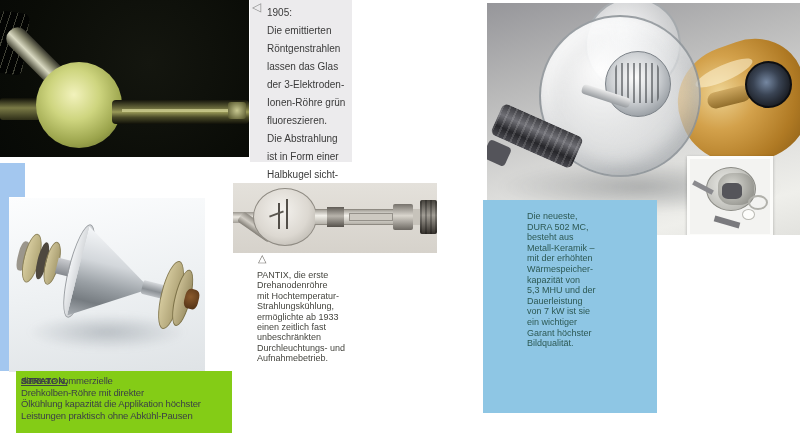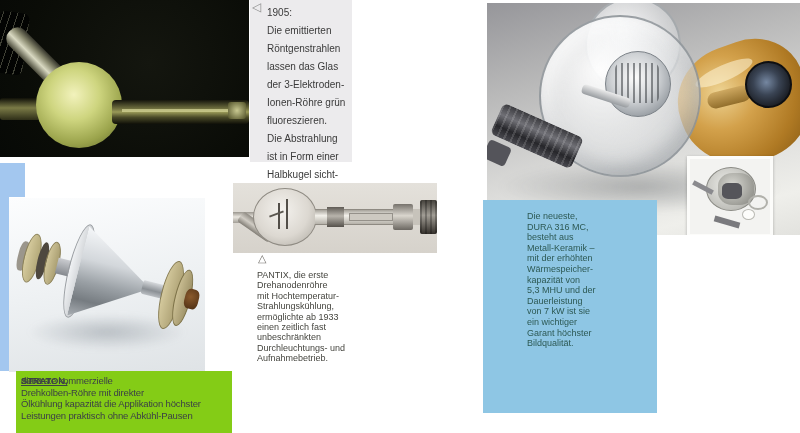--- a/index.html
+++ b/index.html
@@ -213,21 +213,21 @@
       <div class="ins-dark"></div>
       <div class="ins-bolt1"></div>
       <div class="ins-bolt2"></div>
       <div class="ins-knob"></div>
       <div class="ins-wire"></div>
     </div>
   </div>
 
   <div class="cap-ct">
     <span class="cap-ct-body">Die neueste,
-DURA 316 MC,
+DURA 502 MC,
 besteht aus
 Metall-Keramik –
 mit der erhöhten
 Wärmespeicher-
 kapazität von
 5,3 MHU und der
 Dauerleistung
 von 7 kW ist sie
 ein wichtiger
 Garant höchster

